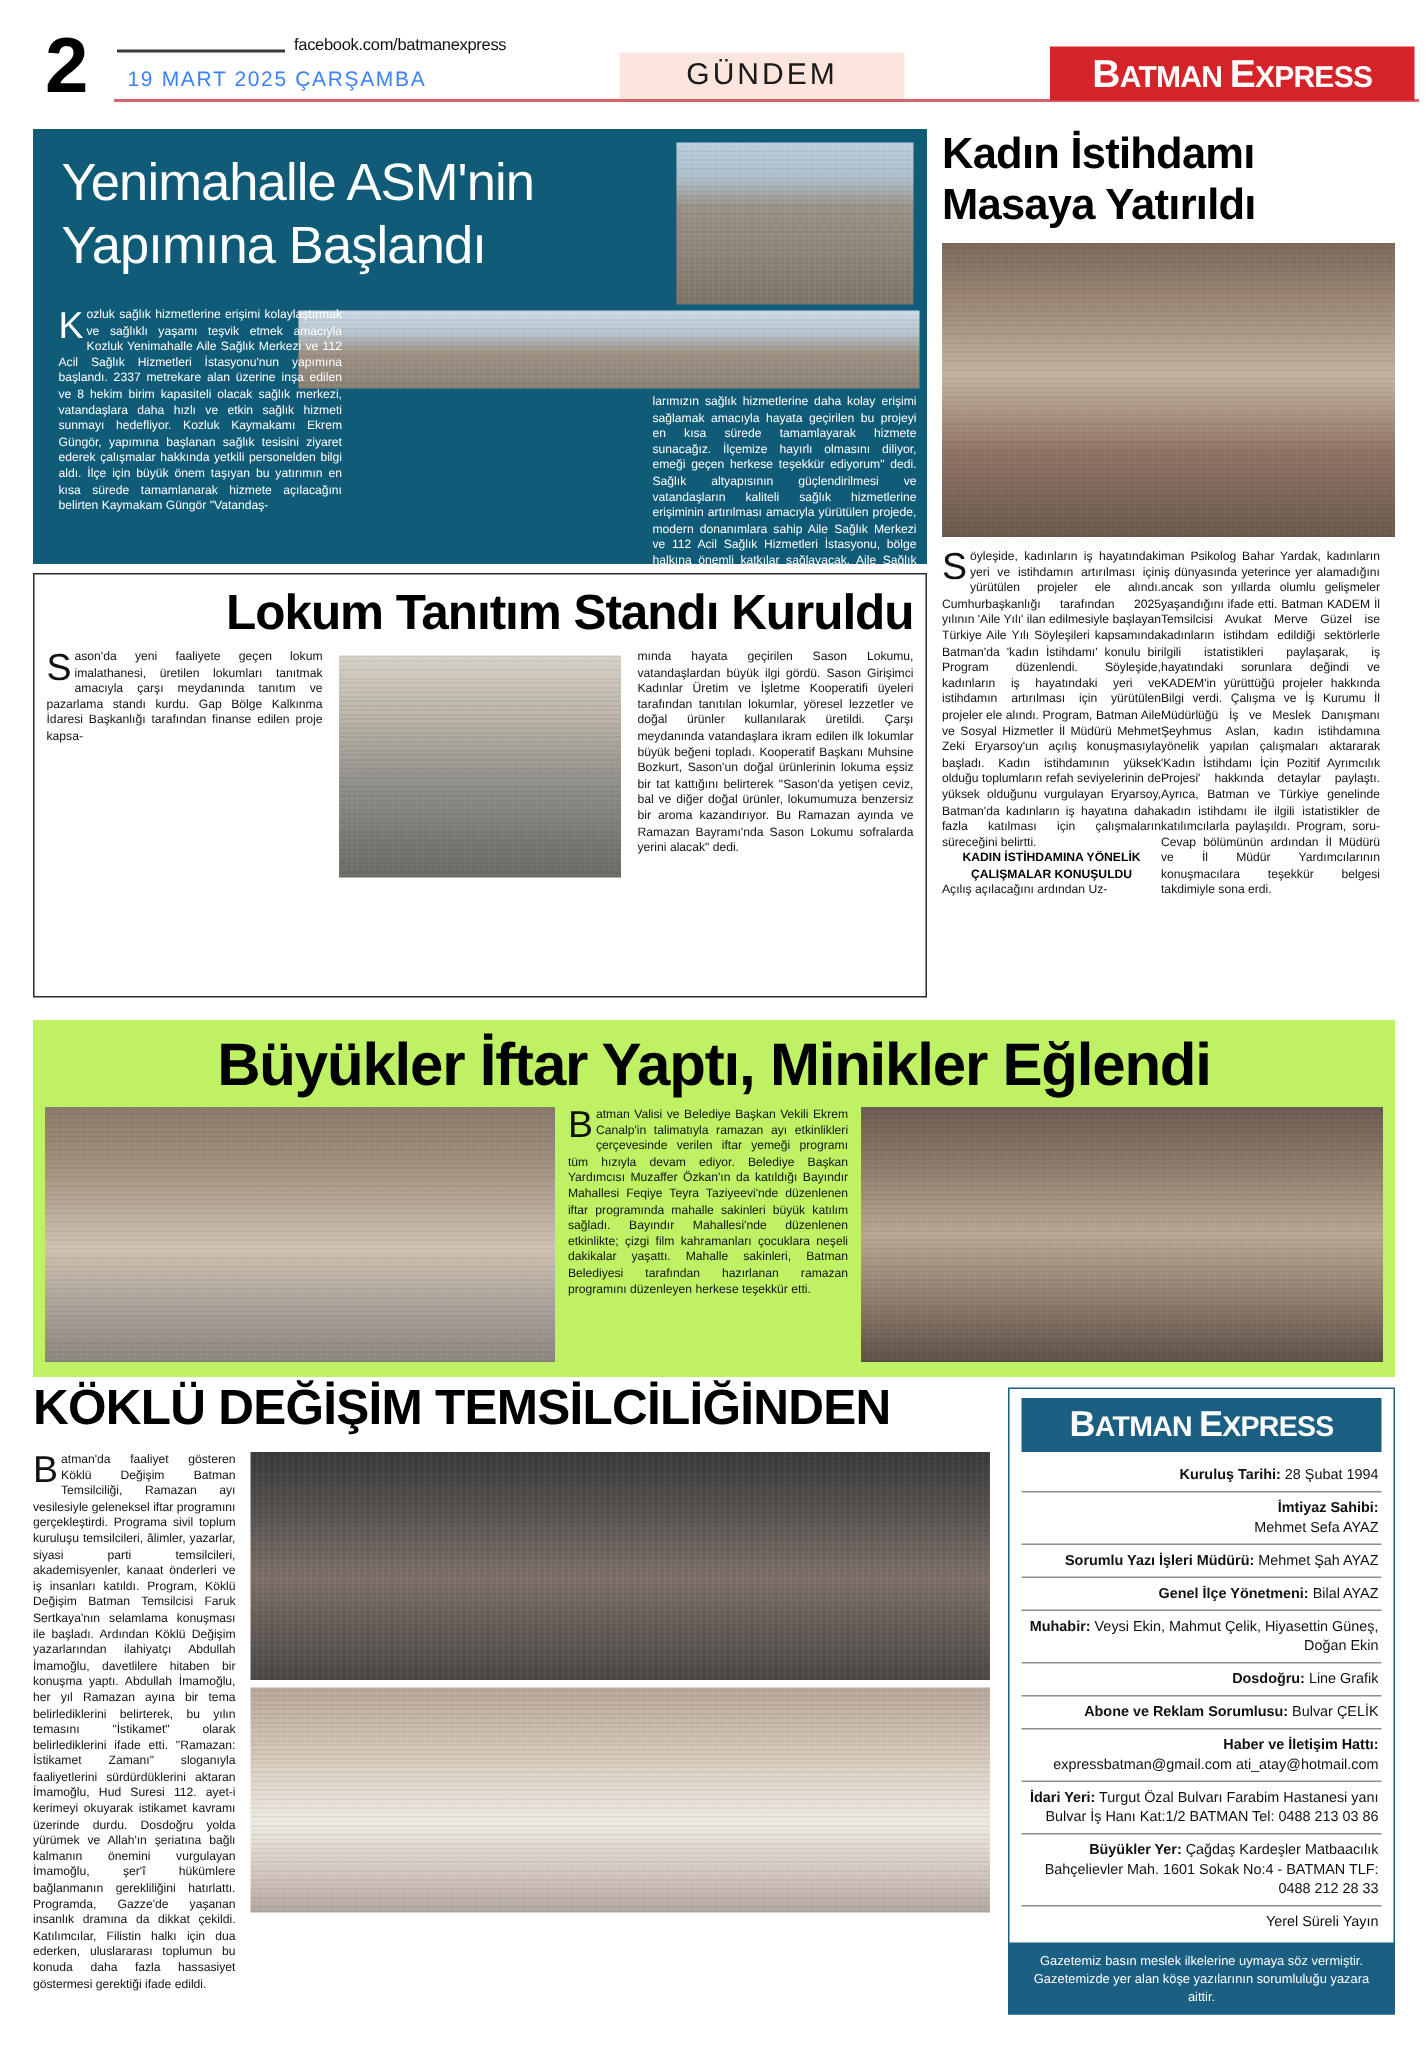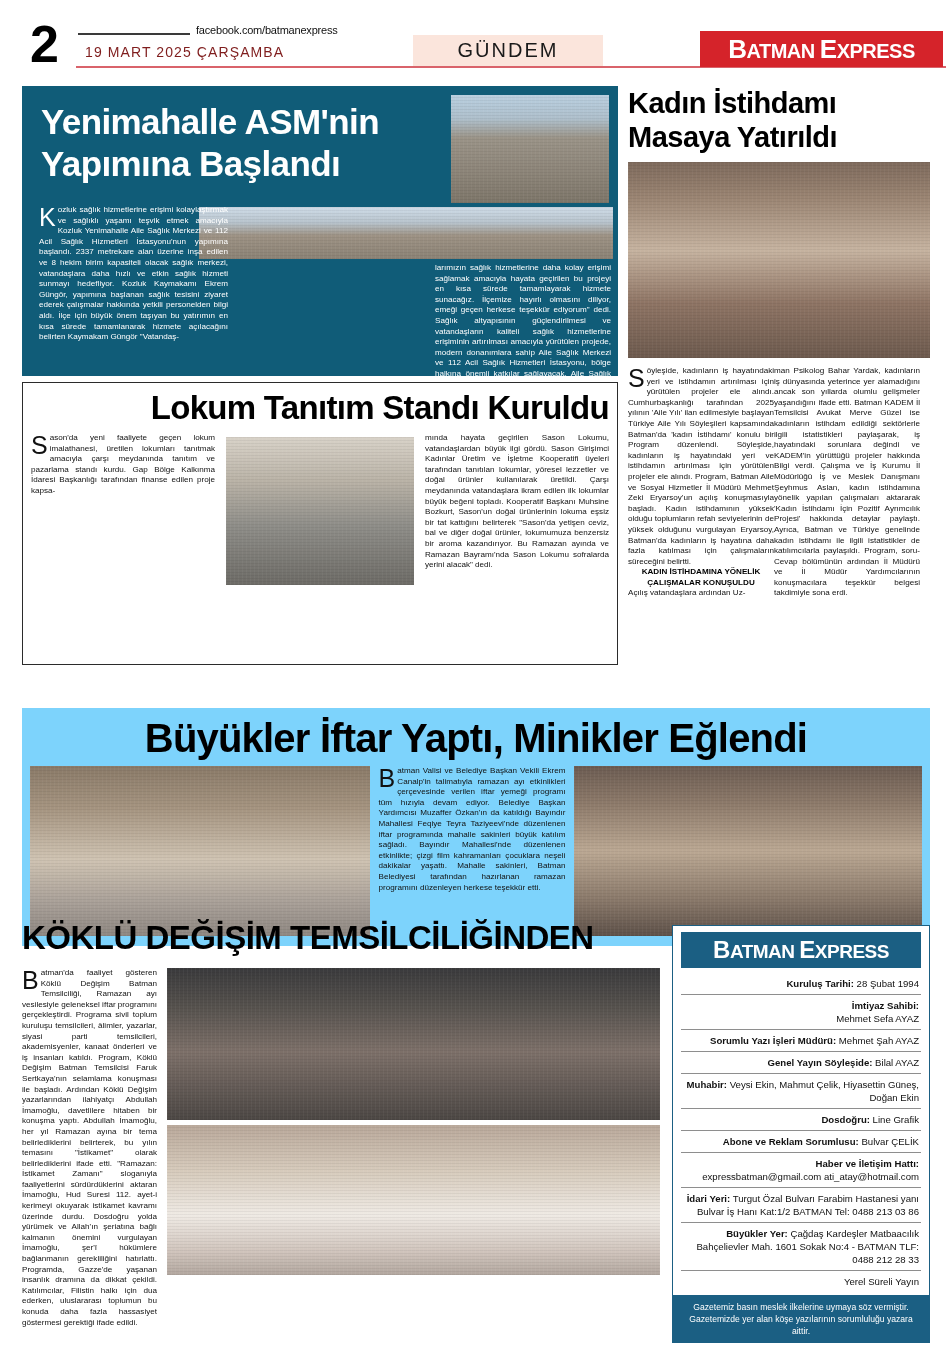--- a/index.html
+++ b/index.html
@@ -20,21 +20,21 @@
   }
   .hdr-rule-top {
     position: absolute; left: 78px; top: 33px; width: 112px; height: 2px; background: #3a3a3a;
   }
   .hdr-social {
     position: absolute; left: 196px; top: 24px;
     font-size: 11px; color: #111; letter-spacing: -0.2px;
   }
   .hdr-date {
     position: absolute; left: 85px; top: 44px;
-    font-size: 14px; color: #7f1d1d; letter-spacing: 1.1px;
+    font-size: 14px; color: #3b82f6; letter-spacing: 1.1px;
   }
   .hdr-rule-bot {
     position: absolute; left: 76px; top: 66px; width: 870px; height: 2px; background: #d9636b;
   }
   .section-tag {
     position: absolute; left: 413px; top: 35px; width: 190px; height: 31px;
     background: #fbe5dc;
     display: flex; align-items: center; justify-content: center;
     font-size: 20px; letter-spacing: 2px; color: #1a1a1a;
   }
@@ -59,21 +59,21 @@
     font-weight: 400;
   }
 
   
   .art1 {
     position: absolute; left: 22px; top: 86px; width: 596px; height: 290px;
     background: #105c78; border: 1px solid #105c78;
   }
   .art1 .hl {
     position: absolute; left: 18px; top: 14px; width: 420px;
-    color: #fff; font-weight: 700; font-size: 35px; line-height: 42px;
+    color: #fff; font-weight: 400; font-size: 35px; line-height: 42px;
     letter-spacing: -0.6px;
   }
   .art1 .ph {
     position: absolute; right: 8px; top: 8px; width: 158px; height: 108px;
   }
   .art1 .ph2 {
     position: absolute; left: 176px; top: 120px; width: 414px; height: 52px;
   }
   .art1 .body {
     position: absolute; left: 16px; top: 118px; width: 390px;
@@ -106,22 +106,22 @@
   .art3 .hl {
     font-weight: 700; font-size: 33px; line-height: 38px; text-align: right;
     letter-spacing: -0.7px; color: #000;
   }
   .art3 .cols { display: flex; gap: 11px; margin-top: 6px; }
   .art3 .cols .c { width: 188px; }
   .art3 .phmid { width: 188px; height: 148px; margin-top: 4px; }
 
   
   .art4 {
-    position: absolute; left: 22px; top: 708px; width: 908px; height: 238px;
-    background: #7dd3fc;
+    position: absolute; left: 22px; top: 680px; width: 908px; height: 238px;
+    background: #bef264;
   }
   .art4 .hl {
     text-align: center; font-weight: 700; font-size: 40px; line-height: 48px;
     color: #000; letter-spacing: -0.8px; padding-top: 6px;
   }
   .art4 .row { display: flex; gap: 9px; padding: 4px 8px 8px 8px; }
   .art4 .ph-l { width: 340px; height: 170px; }
   .art4 .mid { width: 187px; }
   .art4 .ph-r { width: 348px; height: 170px; }
   .art4 .col-text { color: #111; }
@@ -213,21 +213,21 @@
     <div class="body2 col-text">larımızın sağlık hizmetlerine daha kolay erişimi sağlamak amacıyla hayata geçirilen bu projeyi en kısa sürede tamamlayarak hizmete sunacağız. İlçemize hayırlı olmasını diliyor, emeği geçen herkese teşekkür ediyorum" dedi. Sağlık altyapısının güçlendirilmesi ve vatandaşların kaliteli sağlık hizmetlerine erişiminin artırılması amacıyla yürütülen projede, modern donanımlara sahip Aile Sağlık Merkezi ve 112 Acil Sağlık Hizmetleri İstasyonu, bölge halkına önemli katkılar sağlayacak. Aile Sağlık Merkezi ve 112 Acil Sağlık Hizmetleri İstasyonu ziyaretinde Kaymakam Güngör'e Belediye Başkanı Mehmet Veysi Işık eşlik etti.</div>
   </div>
 
   <div class="art2">
     <div class="hl">Kadın İstihdamı Masaya Yatırıldı</div>
     <div class="photo pm-hall pm-grain ph"></div>
     <div class="cols">
       <div class="c">
         <div class="col-text dropcap">Söyleşide, kadınların iş hayatındaki yeri ve istihdamın artırılması için yürütülen projeler ele alındı. Cumhurbaşkanlığı tarafından 2025 yılının 'Aile Yılı' ilan edilmesiyle başlayan Türkiye Aile Yılı Söyleşileri kapsamında Batman'da 'kadın İstihdamı' konulu bir Program düzenlendi. Söyleşide, kadınların iş hayatındaki yeri ve istihdamın artırılması için yürütülen projeler ele alındı. Program, Batman Aile ve Sosyal Hizmetler İl Müdürü Mehmet Zeki Eryarsoy'un açılış konuşmasıyla başladı. Kadın istihdamının yüksek olduğu toplumların refah seviyelerinin de yüksek olduğunu vurgulayan Eryarsoy, Batman'da kadınların iş hayatına daha fazla katılması için çalışmaların süreceğini belirtti.</div>
         <div class="sub">KADIN İSTİHDAMINA YÖNELİK ÇALIŞMALAR KONUŞULDU</div>
-        <div class="col-text">Açılış vatandaşlara ardından Uz-</div>
+        <div class="col-text">Açılış açılacağını ardından Uz-</div>
       </div>
       <div class="c col-text">man Psikolog Bahar Yardak, kadınların iş dünyasında yeterince yer alamadığını ancak son yıllarda olumlu gelişmeler yaşandığını ifade etti. Batman KADEM İl Temsilcisi Avukat Merve Güzel ise kadınların istihdam edildiği sektörlerle ilgili istatistikleri paylaşarak, iş hayatındaki sorunlara değindi ve KADEM'in yürüttüğü projeler hakkında Bilgi verdi. Çalışma ve İş Kurumu İl Müdürlüğü İş ve Meslek Danışmanı Şeyhmus Aslan, kadın istihdamına yönelik yapılan çalışmaları aktararak 'Kadın İstihdamı İçin Pozitif Ayrımcılık Projesi' hakkında detaylar paylaştı. Ayrıca, Batman ve Türkiye genelinde kadın istihdamı ile ilgili istatistikler de katılımcılarla paylaşıldı. Program, soru- Cevap bölümünün ardından İl Müdürü ve İl Müdür Yardımcılarının konuşmacılara teşekkür belgesi takdimiyle sona erdi.</div>
     </div>
   </div>
 
   <div class="art3">
     <div class="hl">Lokum Tanıtım Standı Kuruldu</div>
     <div class="cols">
       <div class="c">
         <div class="col-text dropcap">Sason'da yeni faaliyete geçen lokum imalathanesi, üretilen lokumları tanıtmak amacıyla çarşı meydanında tanıtım ve pazarlama standı kurdu. Gap Bölge Kalkınma İdaresi Başkanlığı tarafından finanse edilen proje kapsa-</div>
@@ -266,21 +266,21 @@
 
     <div class="ln"><b>Kuruluş Tarihi:</b><span> 28 Şubat 1994</span></div>
     <div class="sep"></div>
 
     <div class="ln"><b>İmtiyaz Sahibi:</b><br><span>Mehmet Sefa AYAZ</span></div>
     <div class="sep"></div>
 
     <div class="ln"><b>Sorumlu Yazı İşleri Müdürü:</b><span> Mehmet Şah AYAZ</span></div>
     <div class="sep"></div>
 
-    <div class="ln"><b>Genel Yayın Söyleşide:</b><span> Bilal AYAZ</span></div>
+    <div class="ln"><b>Genel İlçe Yönetmeni:</b><span> Bilal AYAZ</span></div>
     <div class="sep"></div>
 
     <div class="ln"><b>Muhabir:</b><span> Veysi Ekin, Mahmut Çelik, Hiyasettin Güneş, Doğan Ekin</span></div>
     <div class="sep"></div>
 
     <div class="ln"><b>Dosdoğru:</b><span> Line Grafik</span></div>
     <div class="sep"></div>
 
     <div class="ln"><b>Abone ve Reklam Sorumlusu:</b><span> Bulvar ÇELİK</span></div>
     <div class="sep"></div>

